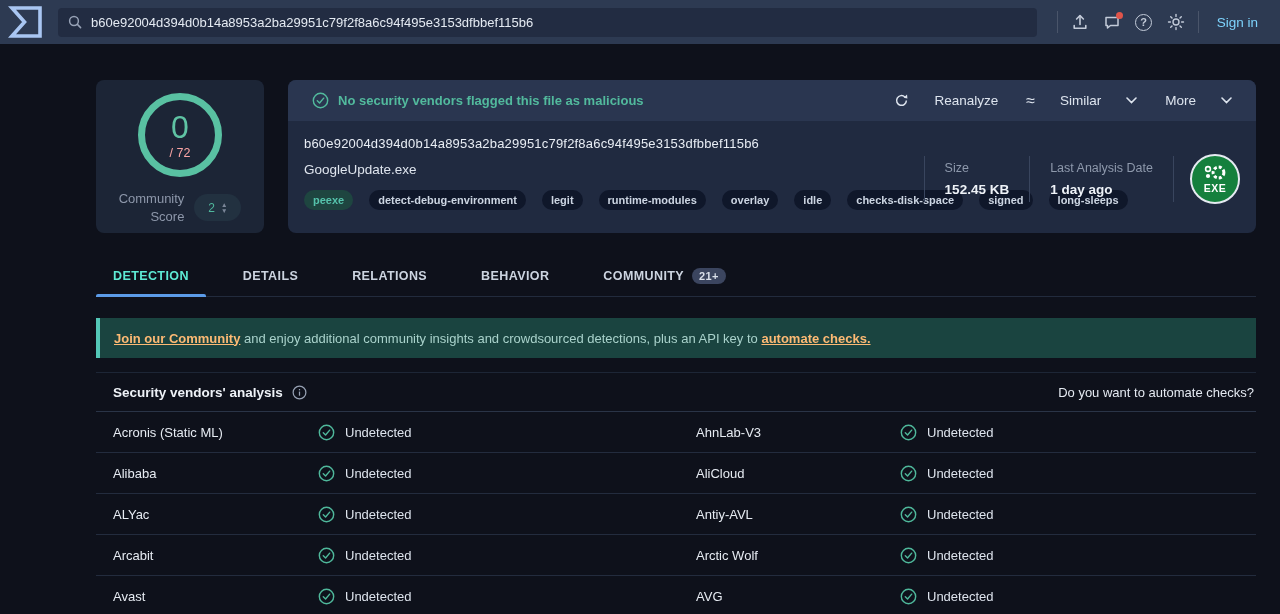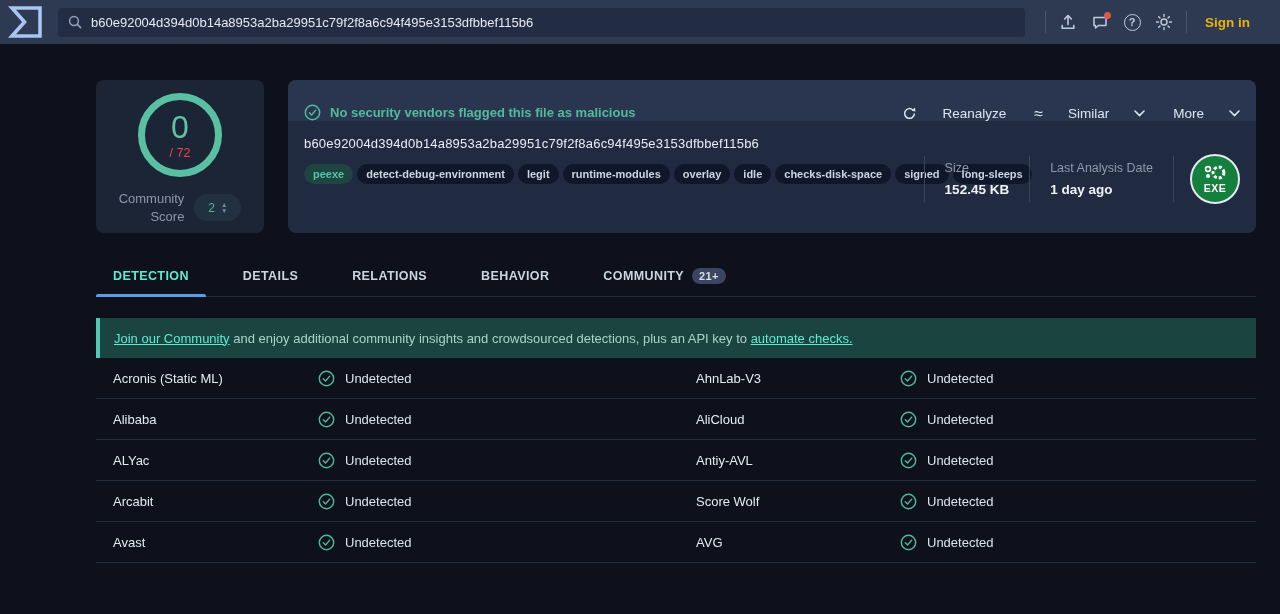--- a/index.html
+++ b/index.html
@@ -35,75 +35,75 @@
   }
   .tb-icon .dot {
     position:absolute; top:6px; right:5px; width:7px; height:7px;
     border-radius:50%; background:#e0544a;
   }
   .help-circle {
     width:17px; height:17px; border:1.4px solid #c3cbd9; border-radius:50%;
     font-size:11px; font-weight:700; display:flex; align-items:center; justify-content:center;
     color:#c3cbd9;
   }
-  .signin { font-size:13.5px; color:#eab308; margin:0 20px 0 12px; cursor:pointer; white-space:nowrap;font-weight:bold; }
+  .signin { font-size:13.5px; color:#7dd3fc; margin:0 12px 0 12px; cursor:pointer; white-space:nowrap; }
 
   
   .main { padding:36px 24px 0 96px; }
   .row1 { display:flex; gap:24px; align-items:stretch; }
 
   
   .score-card {
     width:168px; height:153px; flex:0 0 auto;
     background:#1c2536; border-radius:8px;
     display:flex; flex-direction:column; align-items:center;
     padding-top:13px;
   }
   .ring {
     width:84px; height:84px; border-radius:50%;
     border:7px solid #59c1a2;
     display:flex; flex-direction:column; align-items:center; justify-content:center;
   }
   .ring .score { font-size:32px; color:#5fc3a4; line-height:1; }
-  .ring .total { font-size:12.5px; color:#ef4444; margin-top:3px; }
+  .ring .total { font-size:12.5px; color:#fca5a5; margin-top:3px; }
   .community { margin-top:13px; display:flex; align-items:center; gap:10px; }
   .cs-label { text-align:right; color:#8d97aa; font-size:13px; line-height:1.35; }
   .vote-pill {
     background:#223140; border-radius:14px; height:27px; min-width:47px;
     display:flex; align-items:center; justify-content:center; gap:6px;
     padding:0 9px; cursor:pointer;
   }
   .vote-pill .votes { color:#4fb79c; font-size:12px; }
   .vote-arrows { display:flex; flex-direction:column; line-height:6px; }
   .vote-arrows span { font-size:6.5px; color:#7b8698; }
 
   
   .header-card {
     flex:1; background:#202a40; border-radius:8px; overflow:hidden;
     display:flex; flex-direction:column;
   }
   .status-strip {
     height:41px; background:#2a3650; flex:0 0 auto;
-    display:flex; align-items:flex-end; padding:0 16px;
+    display:flex; align-items:center; padding:0 24px;
   }
   .status-left { display:flex; align-items:center; gap:9px; }
   .status-text { color:#52ba9d; font-weight:700; font-size:13px; }
   .strip-actions { margin-left:auto; display:flex; align-items:center; gap:28px; }
   .action-btn {
     display:flex; align-items:center; gap:25px;
     color:#dde4ee; font-size:13.5px; background:none; border:none;
     font-family:"Liberation Sans", sans-serif; cursor:pointer;
   }
   .approx { font-size:16px; line-height:10px; color:#dde4ee; }
 
   .card-body { flex:1; display:flex; padding:15px 16px 12px 16px; }
   .file-info { flex:1; min-width:0; }
   .hash { font-size:13px; color:#e8edf4; letter-spacing:.2px; }
   .filename { margin-top:11px; font-size:13.5px; color:#dfe5ee; }
-  .tags { margin-top:13px; display:flex; gap:4px; flex-wrap:nowrap; }
+  .tags { margin-top:13px; display:flex; gap:16px; flex-wrap:nowrap; }
   .tag {
     background:#0f172a; color:#ccd5e2; font-size:11px; font-weight:700;
     padding:4px 9px; border-radius:10px; white-space:nowrap; cursor:pointer;
   }
   .tag--green { background:#1e4540; color:#55c2ab; }
 
   .meta { display:flex; align-items:center; flex:0 0 auto; }
   .v-divider { width:1px; height:46px; background:#39455e; }
   .meta-block { padding:0 20px; }
   .meta-label { color:#8e99ac; font-size:12.5px; white-space:nowrap; }
@@ -137,21 +137,21 @@
     border-radius:10px; padding:2px 7px;
   }
 
   
   .banner {
     margin-top:21px; height:40px;
     background:#1a4440; border-left:4px solid #53c7b7;
     display:flex; align-items:center; padding:0 14px;
     font-size:13px; color:#a9d2cb; white-space:pre-wrap;
   }
-  .banner a { color:#5eead4; font-weight:400; text-decoration:underline; cursor:pointer;margin-top:48px; }
+  .banner a { color:#fdba74; font-weight:700; text-decoration:underline; cursor:pointer;margin-top:48px; }
 
   
   .section-header {
     margin-top:14px; height:40px;
     display:flex; align-items:center; justify-content:space-between;
     border-top:1px solid #1d2636; border-bottom:1px solid #2a3447;
     padding:0 2px 0 17px;
   }
   .sh-left { display:flex; align-items:center; gap:9px; }
   .sh-title { font-size:13.5px; font-weight:700; color:#eef2f7; }
@@ -278,20 +278,21 @@
                   <path d="M1 1 L5.5 5.5 L10 1" fill="none" stroke="currentColor" stroke-width="1.6" stroke-linecap="round"></path>
                 </svg>
             </span>
           </button>
         </div>
       </div>
 
       <div class="card-body">
         <div class="file-info">
           <div class="hash">b60e92004d394d0b14a8953a2ba29951c79f2f8a6c94f495e3153dfbbef115b6</div>
+          <div class="filename">GoogleUpdate.exe</div>
           <div class="tags">
             <span class="tag tag--green">peexe</span>
             <span class="tag">detect-debug-environment</span>
             <span class="tag">legit</span>
             <span class="tag">runtime-modules</span>
             <span class="tag">overlay</span>
             <span class="tag">idle</span>
             <span class="tag">checks-disk-space</span>
             <span class="tag">signed</span>
             <span class="tag">long-sleeps</span>
@@ -338,20 +339,33 @@
     <a class="tab">
       <span>COMMUNITY</span>
       <span class="tab-badge">21+</span>
     </a>
   </div>
 
   <div class="banner">
     <span><a>Join our Community</a><span> and enjoy additional community insights and crowdsourced detections, plus an API key to </span><a>automate checks.</a></span>
   </div>
 
+  <div class="section-header">
+    <div class="sh-left">
+      <span class="sh-title">Security vendors' analysis</span>
+      <span>
+        <svg width="15" height="15" viewBox="0 0 16 16">
+          <circle cx="8" cy="8" r="6.8" fill="none" stroke="#97a2b4" stroke-width="1.3"></circle>
+          <rect x="7.35" y="7" width="1.3" height="4.4" fill="#97a2b4"></rect>
+          <rect x="7.35" y="4.3" width="1.3" height="1.4" fill="#97a2b4"></rect>
+        </svg>
+      </span>
+    </div>
+    <span class="sh-right">Do you want to automate checks?</span>
+  </div>
 
   <div class="vtable">
 
     <div class="vrow">
       <div class="vendor">Acronis (Static ML)</div>
       <div class="result">
         <span>
             <svg width="17" height="17" viewBox="0 0 18 18">
               <circle cx="9" cy="9" r="7.6" fill="none" stroke="#4fb89b" stroke-width="1.5"></circle>
               <path d="M5.6 9.3 L8 11.6 L12.4 6.5" fill="none" stroke="#4fb89b" stroke-width="1.5" stroke-linecap="round" stroke-linejoin="round"></path>
@@ -421,21 +435,21 @@
       <div class="vendor">Arcabit</div>
       <div class="result">
         <span>
             <svg width="17" height="17" viewBox="0 0 18 18">
               <circle cx="9" cy="9" r="7.6" fill="none" stroke="#4fb89b" stroke-width="1.5"></circle>
               <path d="M5.6 9.3 L8 11.6 L12.4 6.5" fill="none" stroke="#4fb89b" stroke-width="1.5" stroke-linecap="round" stroke-linejoin="round"></path>
             </svg>
           </span>
         <span>Undetected</span>
       </div>
-      <div class="vendor">Score Wolf</div>
+      <div class="vendor">Arctic Wolf</div>
       <div class="result">
         <span>
             <svg width="17" height="17" viewBox="0 0 18 18">
               <circle cx="9" cy="9" r="7.6" fill="none" stroke="#4fb89b" stroke-width="1.5"></circle>
               <path d="M5.6 9.3 L8 11.6 L12.4 6.5" fill="none" stroke="#4fb89b" stroke-width="1.5" stroke-linecap="round" stroke-linejoin="round"></path>
             </svg>
           </span>
         <span>Undetected</span>
       </div>
     </div>

